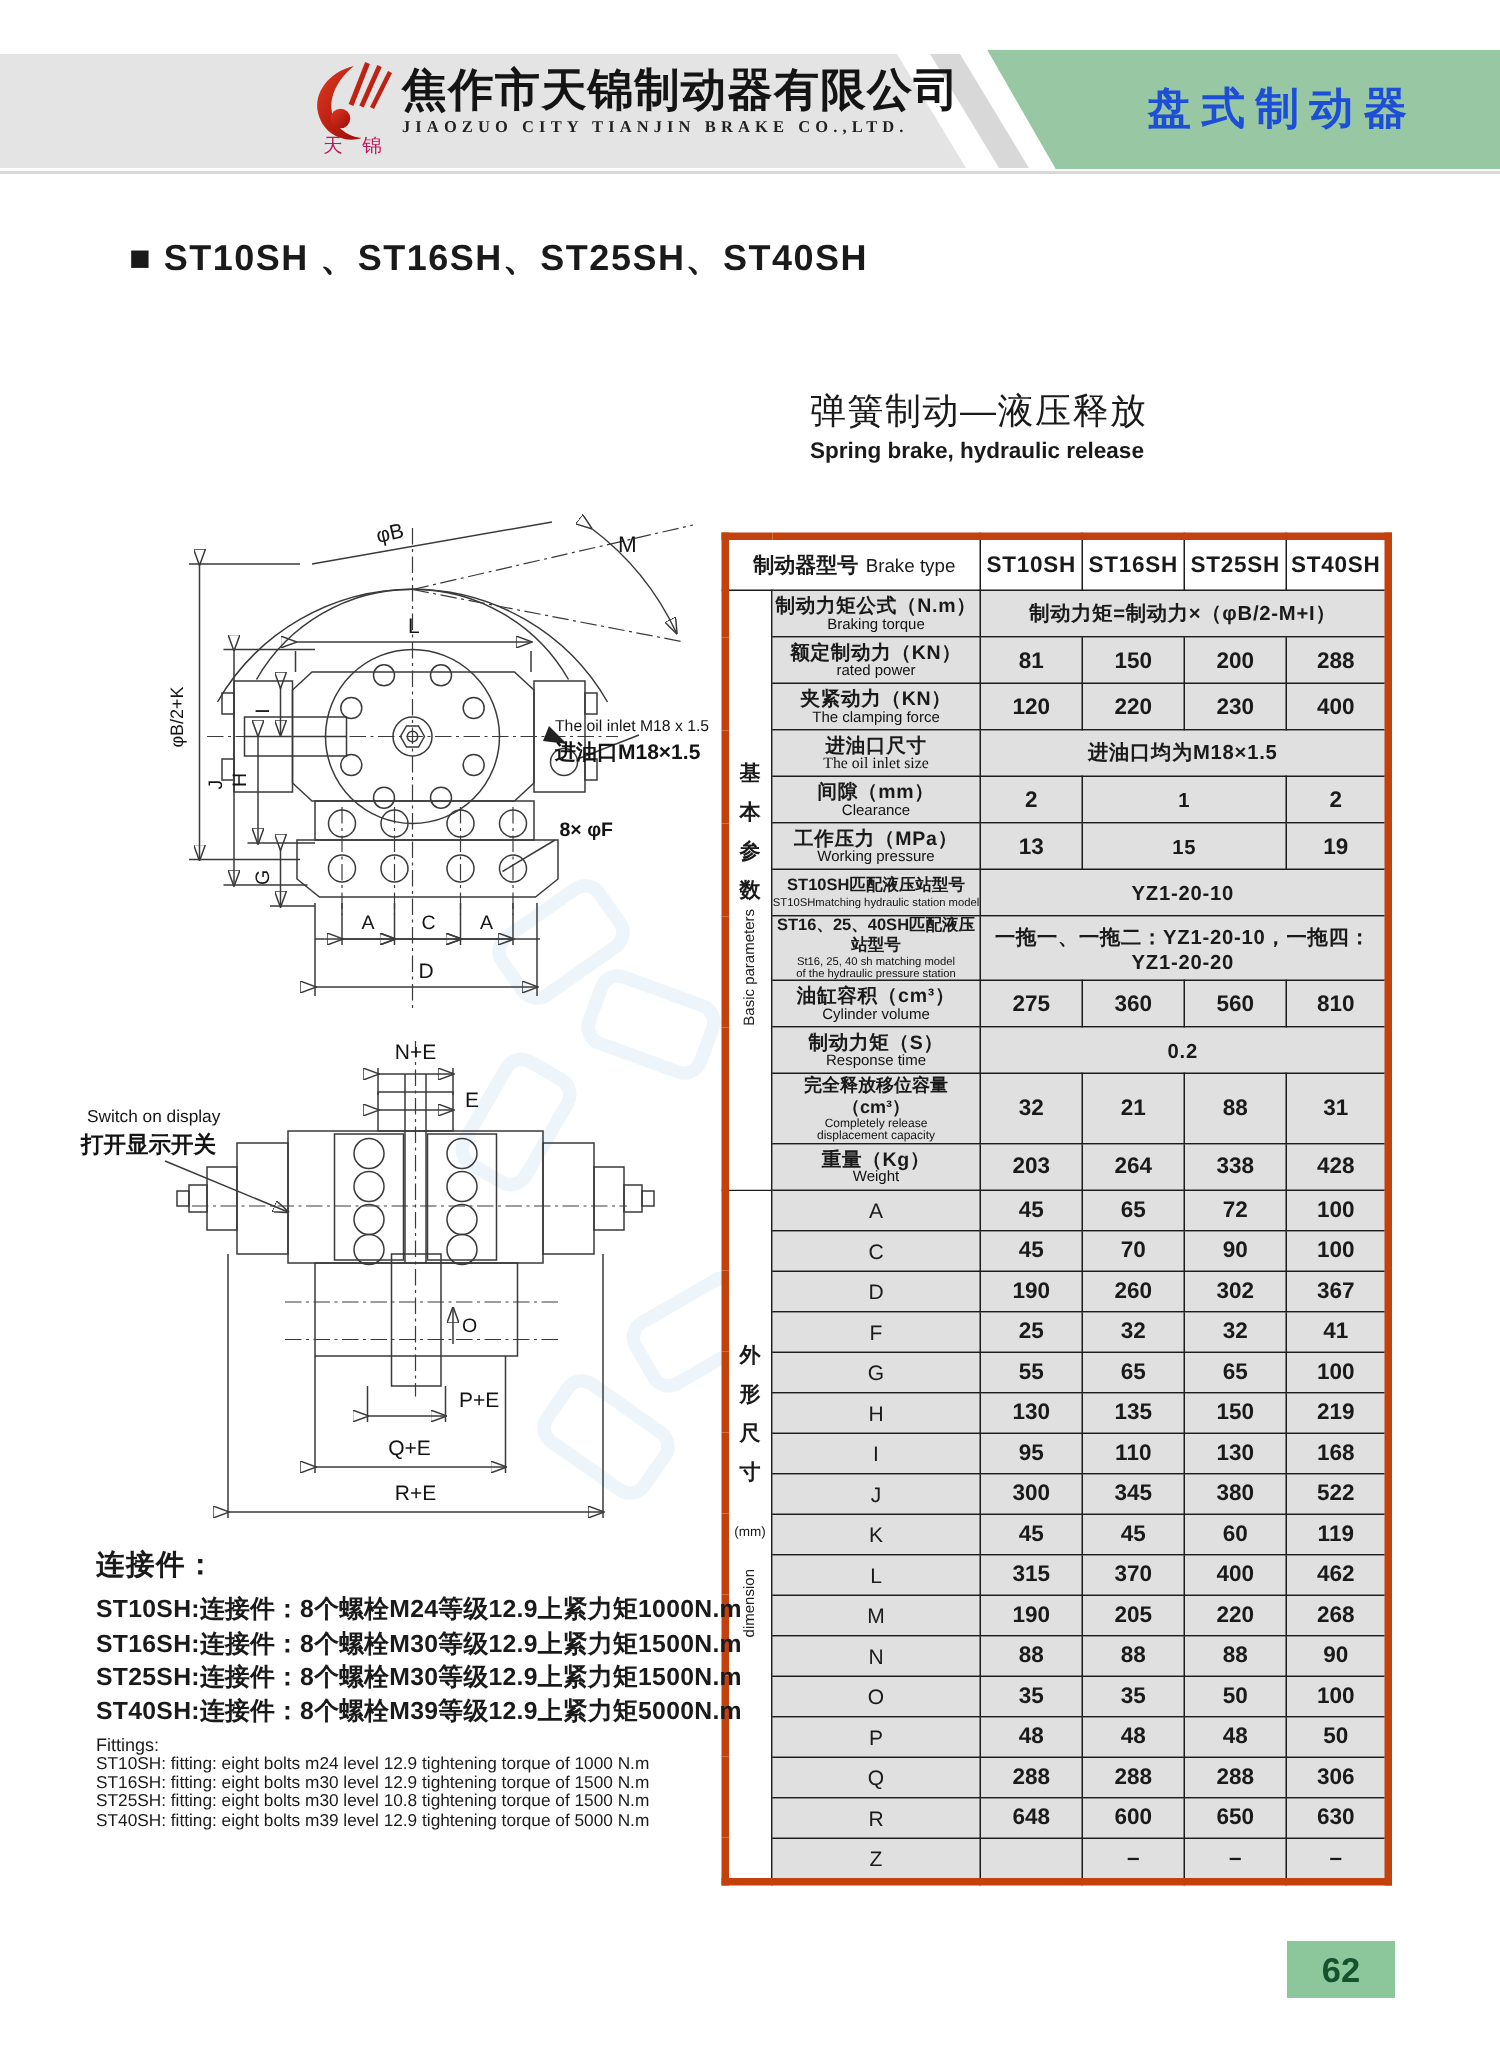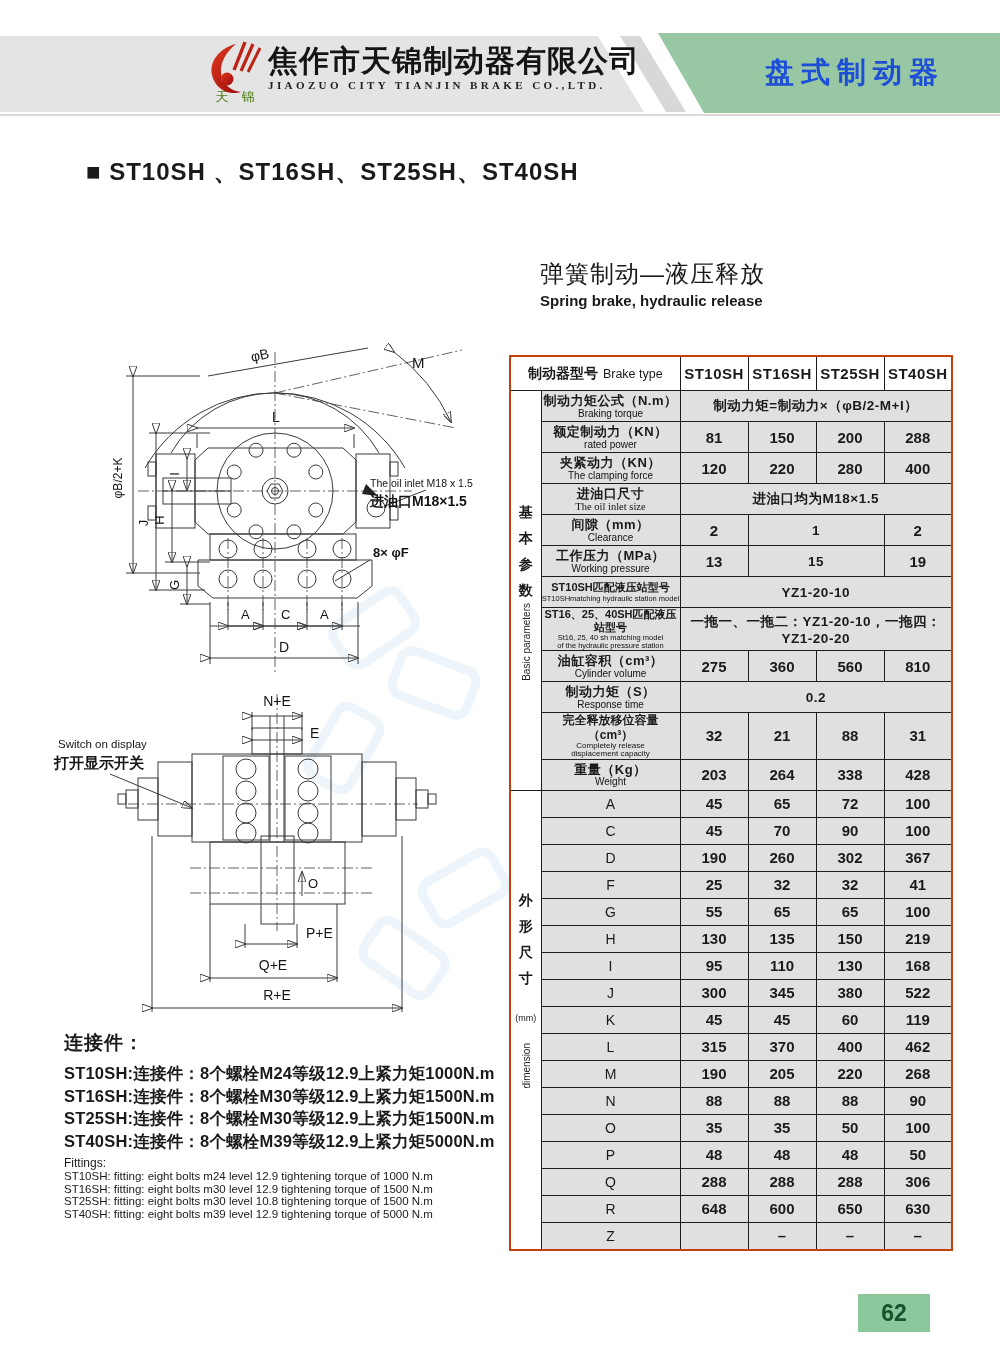--- a/index.html
+++ b/index.html
@@ -11,21 +11,21 @@
     clip-path:polygon(0 0,598px 0,644px 100%,0 100%);}
   .hdr-stripe{position:absolute;left:610px;top:36px;width:90px;height:76px;background:#d8d8d8;
     clip-path:polygon(10px 0,30px 0,76px 100%,56px 100%);}
   .hdr-green{position:absolute;left:640px;top:33px;width:360px;height:80px;background:#97c7a3;
     clip-path:polygon(18px 0,100% 0,100% 100%,64px 100%);
     display:flex;align-items:center;justify-content:center;}
   .hdr-green span{font-size:29px;font-weight:700;letter-spacing:7px;color:#1d4ed8;padding-left:70px;}
   .hdr-line{position:absolute;left:0;top:114px;width:100%;height:2px;background:#d9d9d9;}
   .logo{position:absolute;left:206px;top:40px;width:58px;height:64px;}
   .logo-chars{position:absolute;left:204px;top:88px;width:62px;text-align:center;
-    font-family:"Liberation Serif","DejaVu Serif",serif;font-size:13px;color:#4d7c0f;}
+    font-family:"Liberation Serif","DejaVu Serif",serif;font-size:13px;color:#be185d;}
   .company{position:absolute;left:268px;top:44px;}
   .company-zh{font-family:"Liberation Serif","DejaVu Serif",serif;font-size:30px;font-weight:700;
     letter-spacing:1px;color:#141414;line-height:34px;text-align:right;}
   .company-en{font-family:"Liberation Serif","DejaVu Serif",serif;font-size:11px;font-weight:700;
     letter-spacing:3.4px;color:#222;margin-top:1px;}
 
   
   .models-title{position:absolute;left:86px;top:156px;font-size:24px;font-weight:700;letter-spacing:1px;}
   .subtitle{position:absolute;left:540px;top:258px;}
   .subtitle-zh{font-size:24px;font-weight:400;letter-spacing:1px;}
@@ -38,21 +38,21 @@
   .dia{position:absolute;z-index:1;}
   .dia line,.dia path,.dia polygon,.dia rect,.dia circle{stroke:#3a3a3a;stroke-width:1;fill:none;}
   .dia .cl{stroke-dasharray:11 3 2 3;stroke-width:.8;}
   .dia .fillb{fill:#222;stroke:none;}
   .dia text{fill:#141414;stroke:none;font-family:"Liberation Sans","DejaVu Sans",sans-serif;}
 
   
   #spec-table{position:absolute;left:481px;top:355px;border-collapse:collapse;table-layout:fixed;
     width:442px;z-index:1;}
   #spec-table td{border:1px solid #1c1c1c;text-align:center;vertical-align:middle;padding:0;overflow:hidden;}
-  #spec-table{border:2px solid #c2410c;margin-left:28px;}
+  #spec-table{border:5px solid #c2410c;}
   tr.hrow td{background:#fff;height:33px;}
   .th-zh{font-size:14px;font-weight:700;}
   .th-en{font-size:12.5px;font-weight:400;margin-left:5px;}
   .th-model{font-size:15px;font-weight:600;letter-spacing:.5px;}
   tr.basic td{height:30px;}
   tr.dim td{height:26px;}
   td.label,td.num,td.spantext,td.dimlabel{background:#e0e0e0;}
   .lz{font-size:13px;font-weight:600;line-height:1.2;letter-spacing:.5px;}
   .le{font-size:10px;line-height:1.05;color:#111;white-space:pre-line;}
   tr.small .lz{font-size:11px;font-weight:700;letter-spacing:0;}
@@ -360,21 +360,21 @@
           <td class="num">200</td>
           <td class="num">288</td>
         </tr>
         <tr class="basic">
           <td class="label">
             <div class="lz">夹紧动力（KN）</div>
             <div class="le">The clamping force</div>
           </td>
           <td class="num">120</td>
           <td class="num">220</td>
-          <td class="num">280</td>
+          <td class="num">230</td>
           <td class="num">400</td>
         </tr>
         <tr class="basic serifen">
           <td class="label">
             <div class="lz">进油口尺寸</div>
             <div class="le">The oil inlet size</div>
           </td>
           <td class="spantext" colspan="4">进油口均为M18×1.5</td>
         </tr>
         <tr class="basic">

